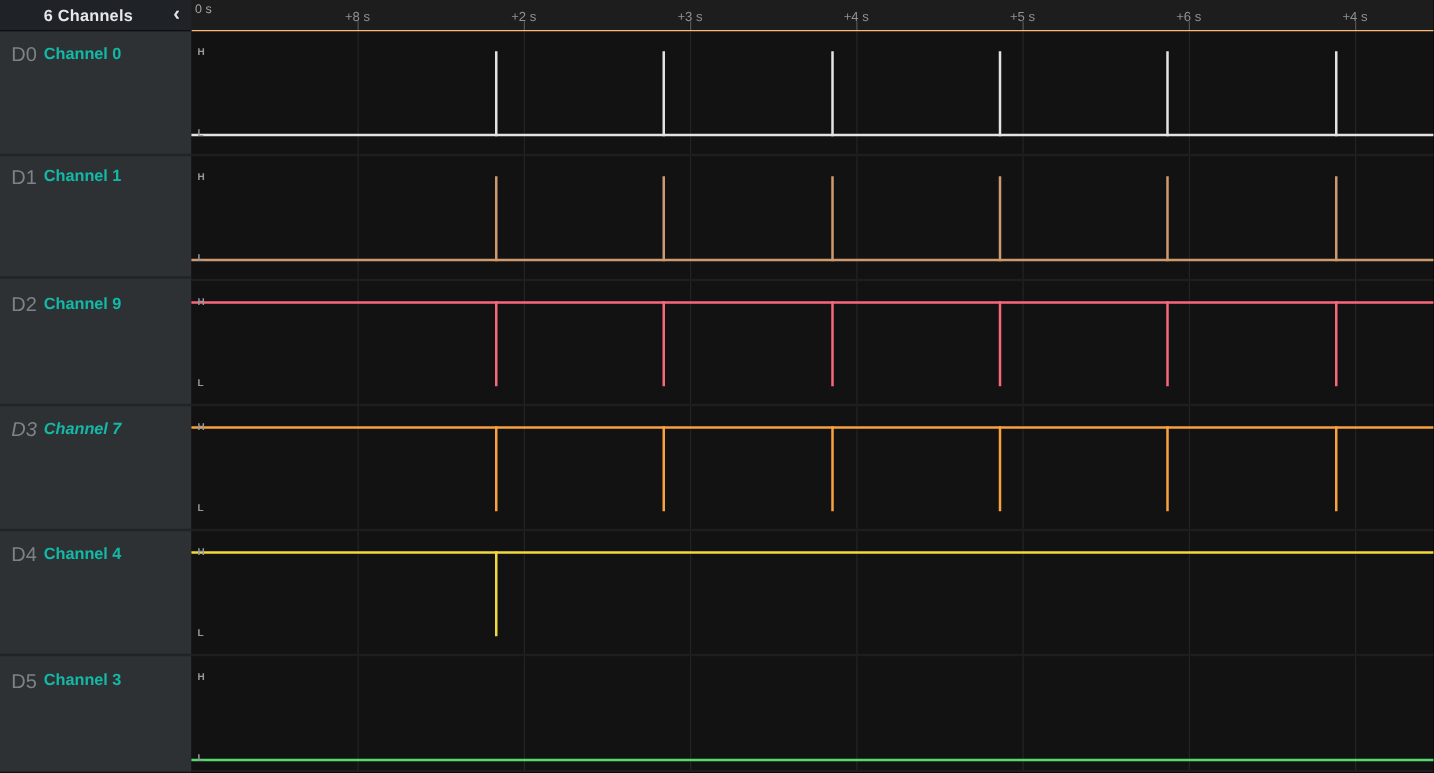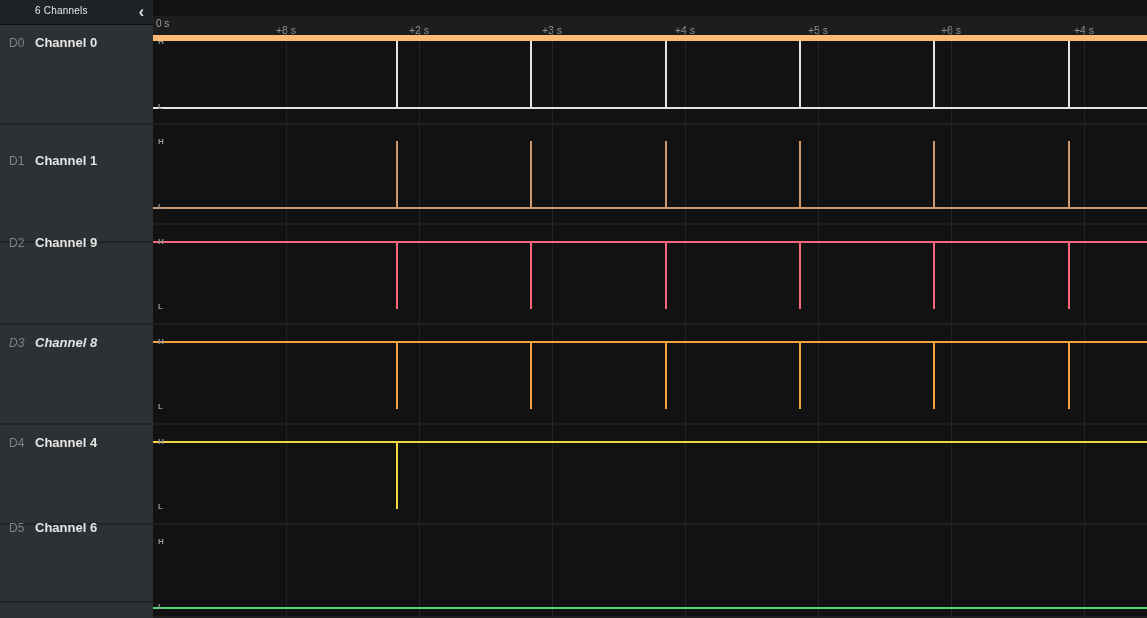--- a/index.html
+++ b/index.html
@@ -9,30 +9,30 @@
     background:#121212; font-family:"Liberation Sans", sans-serif;
     -webkit-font-smoothing:antialiased;
   }
 
   
   .sidebar { position:absolute; left:0; top:0; width:153px; height:618px; background:#2d3134; z-index:3; }
   .sidebar-header {
     position:absolute; left:0; top:0; width:153px; height:25px;
     background:#1f2327; border-bottom:1px solid #0d0f10;
   }
-  .hdr-label { position:absolute; left:6px; top:5px; color:#e6e8ea; font-size:10px; font-weight:normal; letter-spacing:.2px;padding-left:29px; }
+  .hdr-label { position:absolute; left:6px; top:5px; color:#e6e8ea; font-size:13px; font-weight:bold; letter-spacing:.2px;padding-left:29px; }
   .collapse-btn { position:absolute; right:9px; top:1px; color:#e2e4e6; font-size:16px; font-weight:bold; cursor:pointer; line-height:22px; }
   .sb-row { position:absolute; left:0; width:153px; border-bottom:2px solid #212427; }
-  .ch-id   { position:absolute; left:9px;  top:11px; color:#7d8286; font-size:12px; }
-  .ch-name { position:absolute; left:35px; top:10px; color:#e5e5e5; font-size:13px; font-weight:bold; }
+  .ch-id   { position:absolute; left:9px;  top:11px; color:#7d8286; font-size:16px; }
+  .ch-name { position:absolute; left:35px; top:10px; color:#14b8a6; font-size:13px; font-weight:bold; }
 
   
   .ruler {
-    position:absolute; left:153px; top:16px; width:994px; height:25px;
-    background:#1d1d1e; border-bottom:6px solid #fdba74; z-index:2;
+    position:absolute; left:153px; top:0; width:994px; height:25px;
+    background:#1d1d1e; border-bottom:1px solid #fdba74; z-index:2;
   }
   .origin-label { position:absolute; left:3px; top:2px; color:#a0a2a4; font-size:10px; }
   .tick-label { position:absolute; top:8px; transform:translateX(-50%); color:#8f9294; font-size:10.5px; white-space:nowrap; }
   .tick-mark  { position:absolute; bottom:0; width:1px; height:7px; background:#515356; }
 
   
   .wave-area { position:absolute; left:153px; top:25px; width:994px; height:593px; background:#121212; z-index:1; }
   .gridline { position:absolute; top:0; bottom:0; width:1px; background:#232324; }
   .wave-row { position:absolute; left:0; width:994px; border-bottom:2px solid #1e1e1e; }
   .level-label { position:absolute; left:5px; color:#97999c; font-size:8px; font-weight:bold; z-index:4; }
@@ -48,39 +48,39 @@
   <div class="sidebar">
     <div class="sidebar-header">
       <span class="hdr-label">6 Channels</span>
       <span class="collapse-btn">‹</span>
     </div>
     <div id="sidebar-rows">
         <div class="sb-row" style="top: 25px; height: 100px;">
           <span class="ch-id">D0</span>
           <span class="ch-name">Channel 0</span>
         </div>
-        <div class="sb-row" style="top: 143px; height: 100px;">
+        <div class="sb-row" style="top: 123px; height: 100px;">
           <span class="ch-id">D1</span>
           <span class="ch-name">Channel 1</span>
         </div>
         <div class="sb-row" style="top: 225px; height: 100px; padding-left: 31px;">
           <span class="ch-id">D2</span>
           <span class="ch-name">Channel 9</span>
         </div>
         <div class="sb-row" style="top: 325px; height: 100px; font-style: italic;">
           <span class="ch-id">D3</span>
-          <span class="ch-name">Channel 8</span>
+          <span class="ch-name">Channel 7</span>
         </div>
         <div class="sb-row" style="top: 425px; height: 100px;">
           <span class="ch-id">D4</span>
           <span class="ch-name">Channel 4</span>
         </div>
-        <div class="sb-row" style="top: 510px; height: 93px; text-align: center;">
+        <div class="sb-row" style="top: 526px; height: 93px; text-align: center;">
           <span class="ch-id">D5</span>
-          <span class="ch-name">Channel 6</span>
+          <span class="ch-name">Channel 3</span>
         </div>
       </div>
   </div>
 
   <div class="ruler" id="ruler">
     <span class="origin-label">0 s</span>
   <span class="tick-label" style="left: 133px;">+8 s</span>
       <div class="tick-mark" style="left: 133px;"></div>
       <span class="tick-label" style="left: 266px;">+2 s</span>
       <div class="tick-mark" style="left: 266px;"></div>

